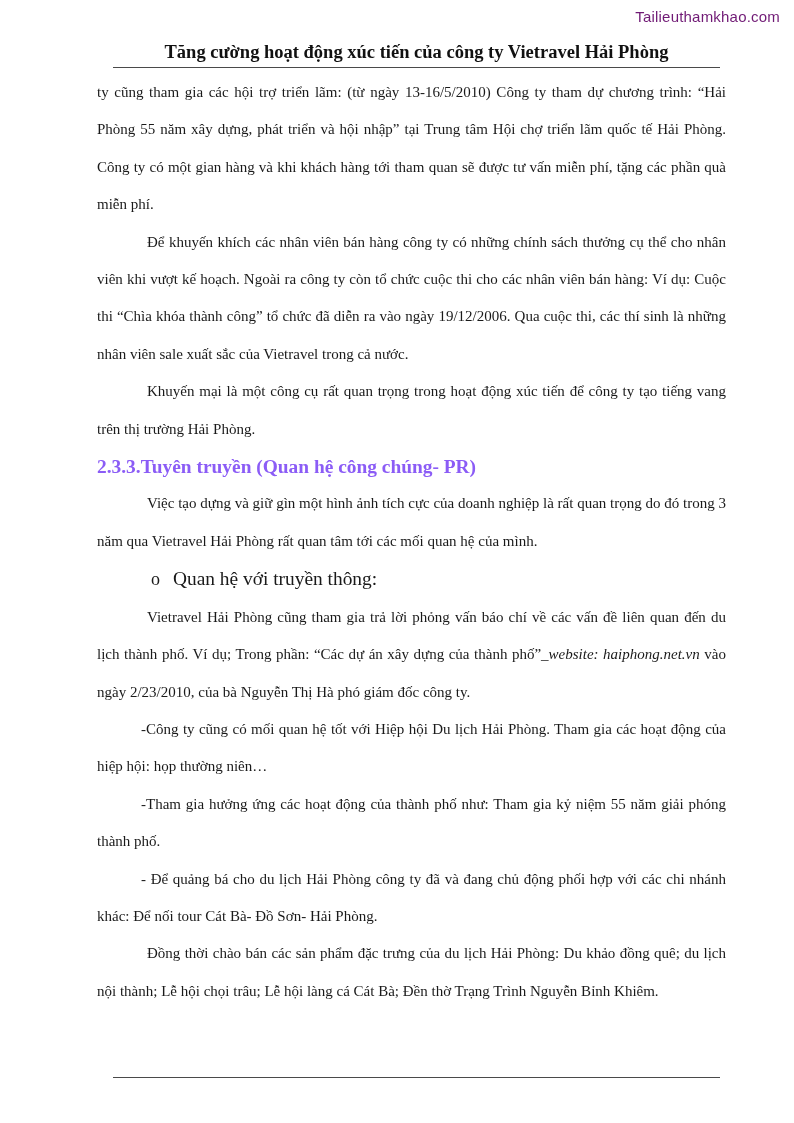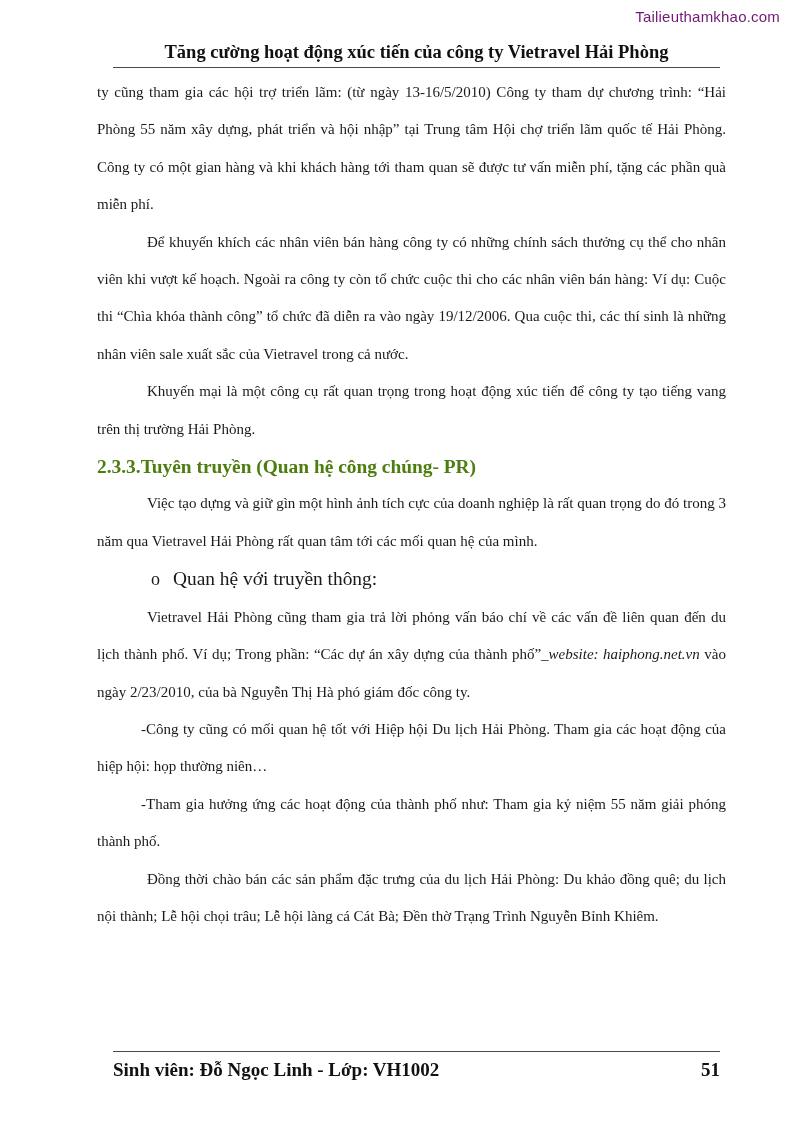--- a/index.html
+++ b/index.html
@@ -80,21 +80,21 @@
   p.indent  { text-indent: 50px; font-family: Liberation Serif, serif; }
   p.indent-sm { text-indent: 44px; font-family: Liberation Serif, serif; }
   p.noindent { text-indent: 0; }
 
   h3.section-heading {
     margin: 0;
     font-size: 19.4px;
     line-height: 37.4px;
     font-weight: bold;
     text-align: left;
-    color: #4d7c0f;
+    color: #8b5cf6;
   }
 
   .bullet-line {
     margin: 0;
     font-size: 19.4px;
     line-height: 37.4px;
     color: #1a1a1a;
     padding-left: 54px;
     text-indent: 0;
     text-align: left;
@@ -162,26 +162,23 @@
     </p>
 
     <p class="para indent">
       <span>Vietravel Hải Phòng cũng tham gia trả lời phỏng vấn báo chí về các vấn đề liên quan đến du lịch thành phố. Ví dụ; Trong phần: “Các dự án xây dựng của thành phố”</span><span class="it">_website: haiphong.net.vn</span><span> vào ngày 2/23/2010, của bà Nguyễn Thị Hà phó giám đốc công ty.</span>
     </p>
 
     <p class="para indent-sm">-Công ty cũng có mối quan hệ tốt với Hiệp hội Du lịch Hải Phòng. Tham gia các hoạt động của hiệp hội: họp thường niên…</p>
 
     <p class="para indent-sm">-Tham gia hưởng ứng các hoạt động của thành phố như: Tham gia kỷ niệm 55 năm giải phóng thành phố.</p>
 
+    <p class="para indent-sm">- Để quảng bá cho du lịch Hải Phòng công ty đã và đang chủ động phối hợp với các chi nhánh khác: Để nối tour Cát Bà- Đồ Sơn- Hải Phòng.</p>
 
     <p class="para indent">Đồng thời chào bán các sản phẩm đặc trưng của du lịch Hải Phòng: Du khảo đồng quê; du lịch nội thành; Lễ hội chọi trâu; Lễ hội làng cá Cát Bà; Đền thờ Trạng Trình Nguyễn Bỉnh Khiêm.</p>
 
   </div>
 
   <div class="footer">
     <div class="footer-rule"></div>
-    <div class="footer-row">
-      <div class="footer-text">Sinh viên: Đỗ Ngọc Linh - Lớp: VH1002</div>
-      <div class="footer-page">51</div>
-    </div>
   </div>
 
 </div>
 
 </body></html>

